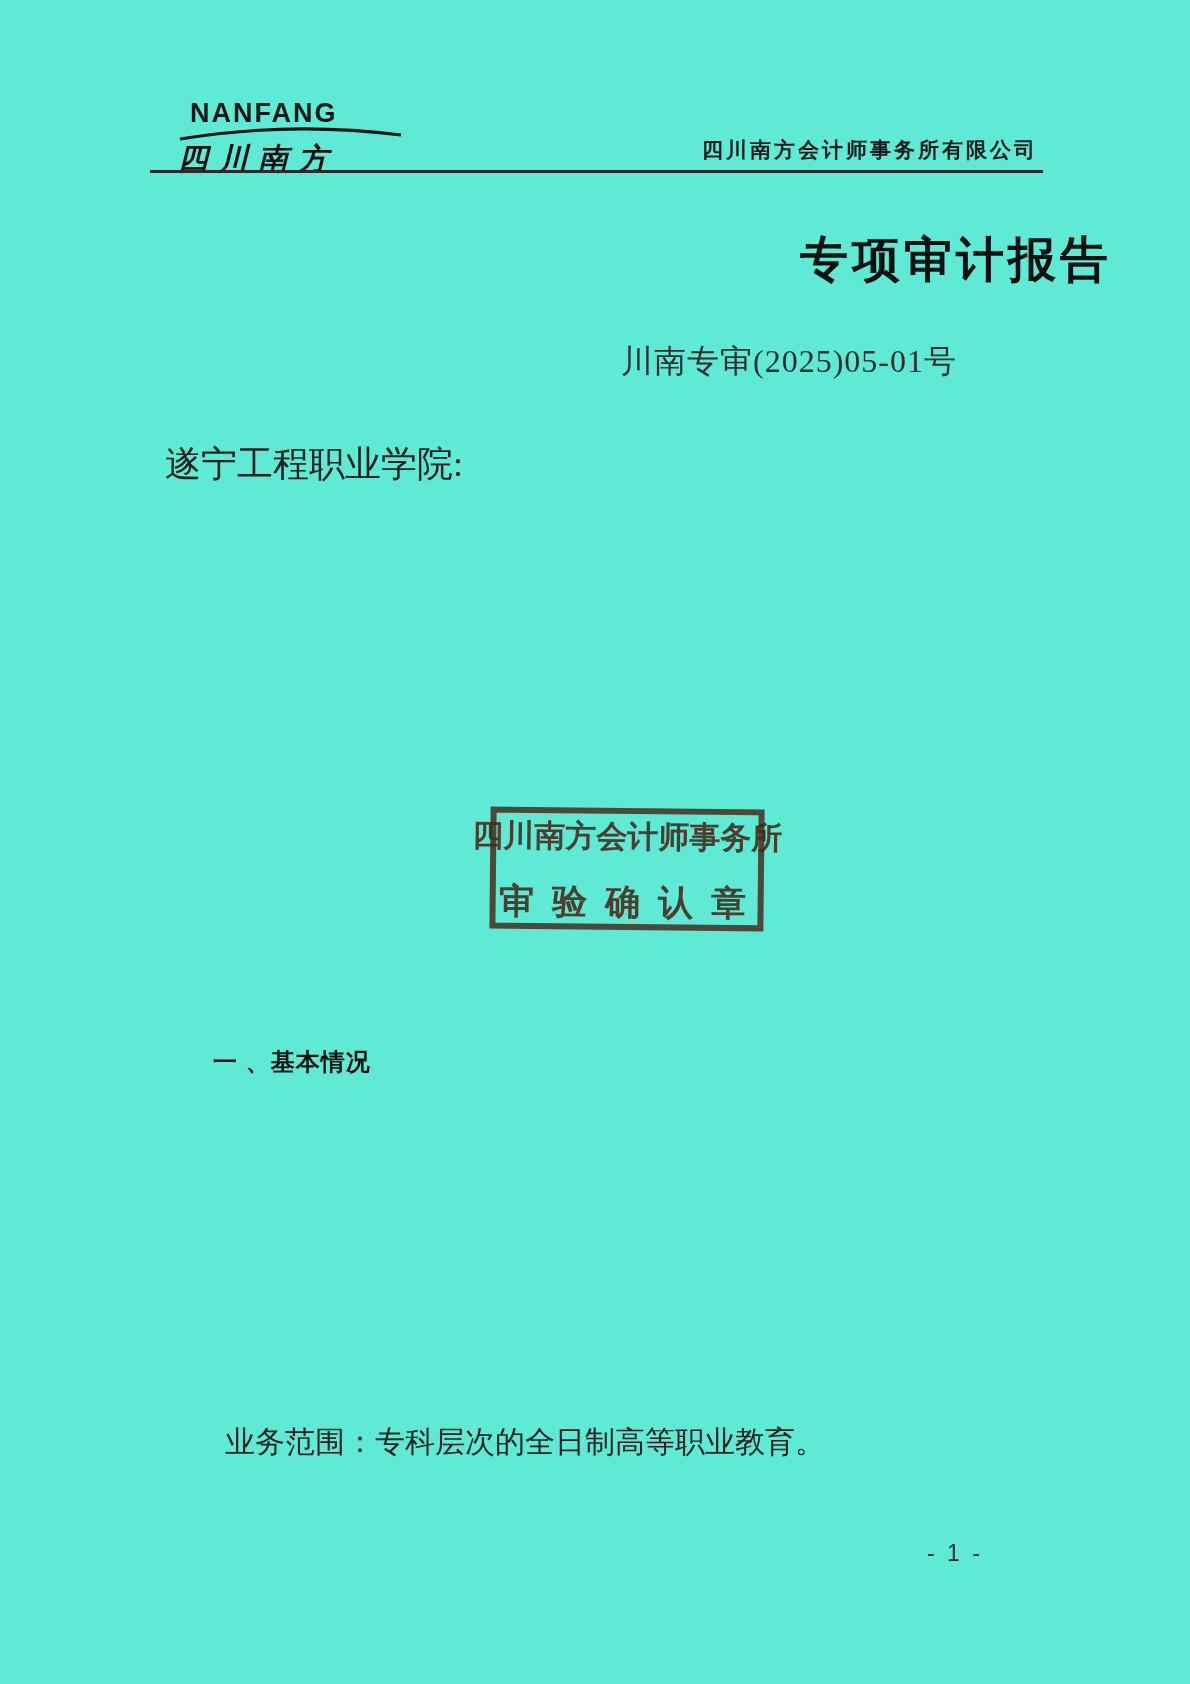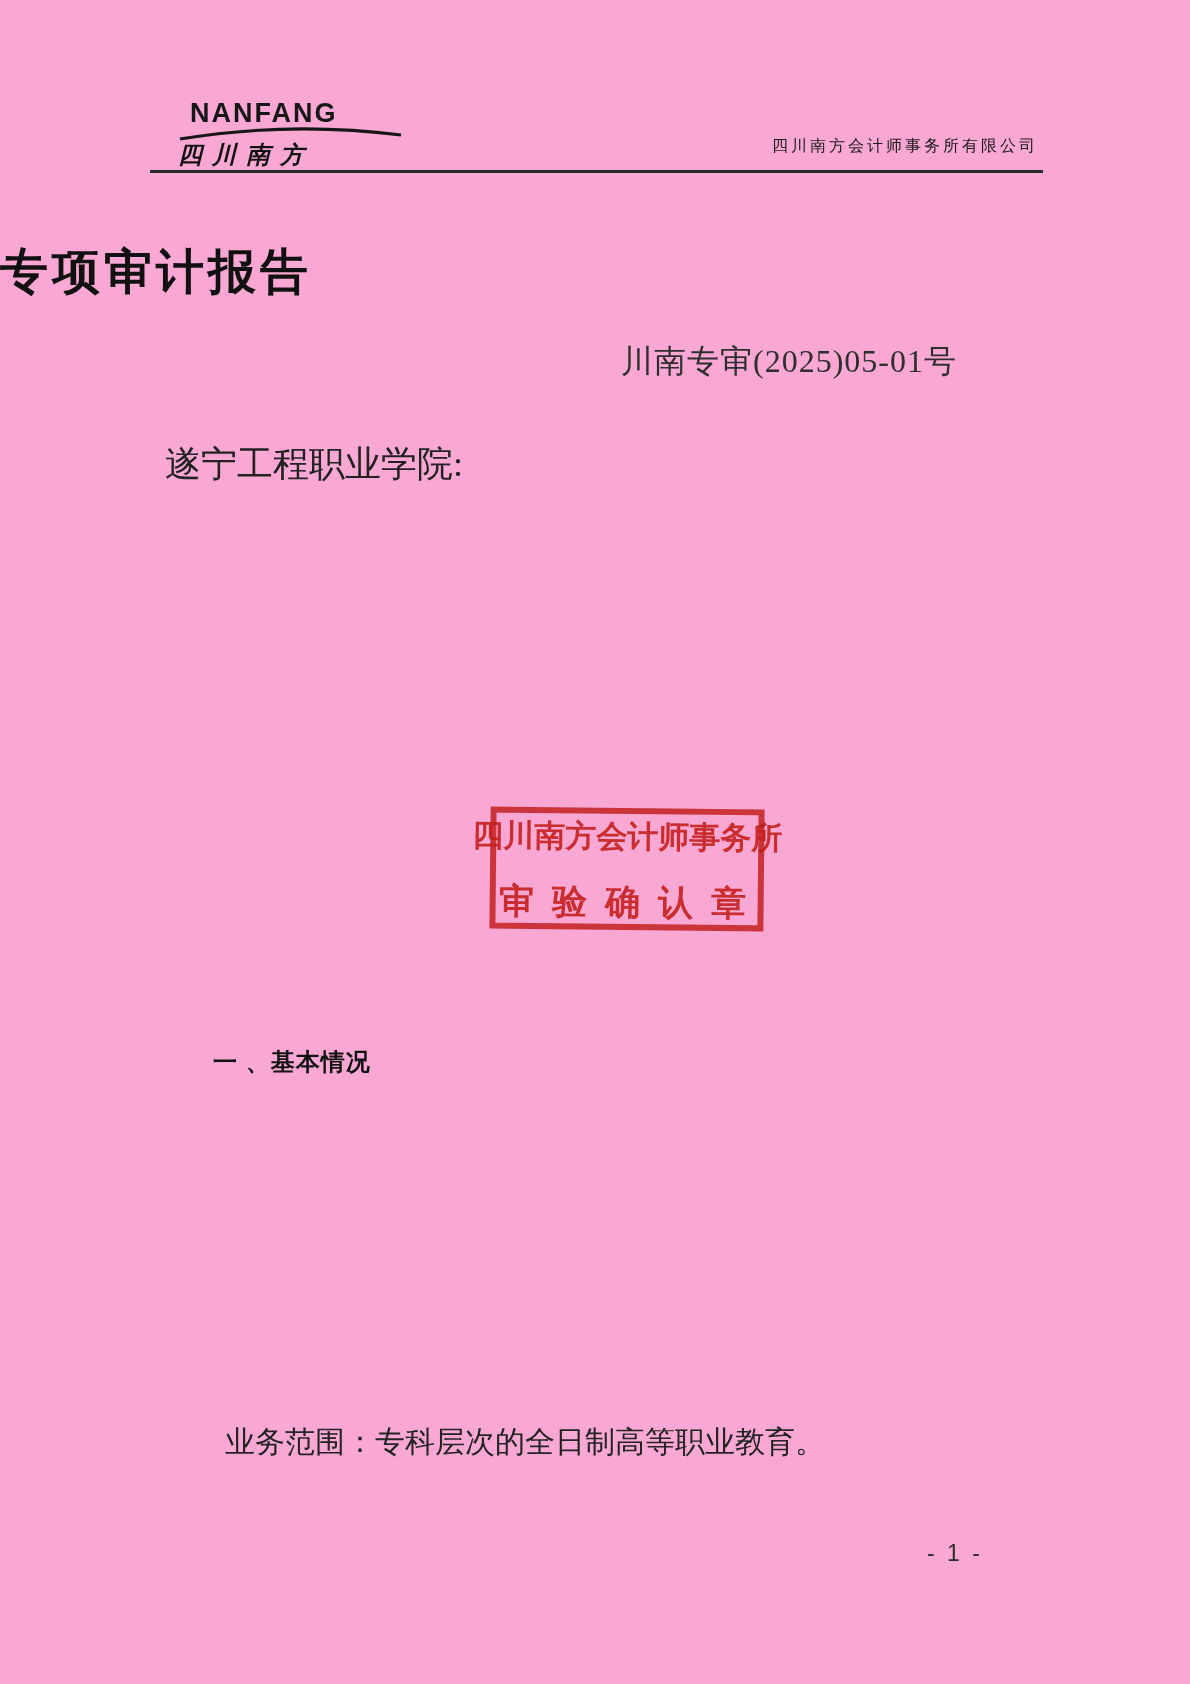--- a/index.html
+++ b/index.html
@@ -1,50 +1,50 @@
 <!DOCTYPE html>
 <html><head>
 <meta charset="utf-8">
 <style>
   html,body{margin:0;padding:0;background:#e8e8e8;}
   .page{
     position:relative;
     width:1190px;height:1684px;
     margin:0 auto;
-    background:#f9a8d4;
+    background:#5eead4;
     overflow:hidden;
     font-family:"Liberation Serif", serif;
     color:#1f1f1f;
   }
   
   .logo{position:absolute;left:178px;top:98px;width:230px;}
   .logo-en{
     font-family:"Liberation Sans", sans-serif;
     font-weight:bold;font-size:27px;letter-spacing:2px;color:#171717;
     padding-left:12px;
   }
   .logo-arc{display:block;margin-top:-4px;}
   .logo-cn{
-    font-size:24px;font-style:italic;font-weight:bold;color:#111;
+    font-size:30px;font-style:italic;font-weight:bold;color:#111;
     letter-spacing:10px;margin-top:-2px;
     font-family:"Liberation Serif", serif;
   }
   .firm-name{
     position:absolute;right:152px;top:136px;
     font-family:"Liberation Sans", sans-serif;
-    font-weight:normal;font-size:16px;letter-spacing:3px;color:#1a1a1a;
+    font-weight:bold;font-size:21px;letter-spacing:3px;color:#1a1a1a;
   }
   .header-rule{
     position:absolute;left:150px;top:170px;width:893px;height:3px;
     background:#2b2b2b;
   }
   
   .report-title{
-    position:absolute;left:0;top:240px;width:1112px;
-    text-align:left;
+    position:absolute;left:0;top:228px;width:1112px;
+    text-align:right;
     font-family:"Liberation Sans", sans-serif;
     font-weight:bold;font-size:48px;letter-spacing:4px;color:#111;
   }
   .doc-number{
     position:absolute;right:233px;top:340px;
     font-size:32px;color:#2e2e2e;letter-spacing:1px;
   }
   
   .salutation{
     position:absolute;left:165px;top:420px;

